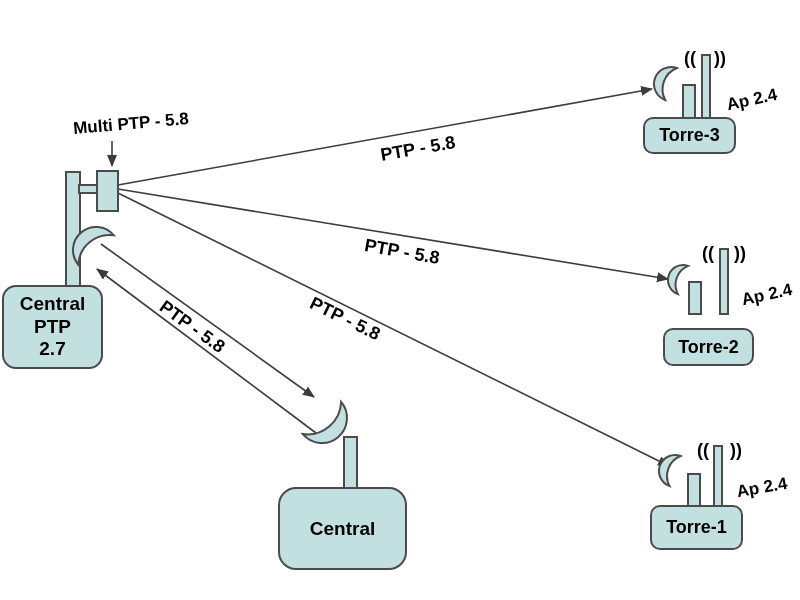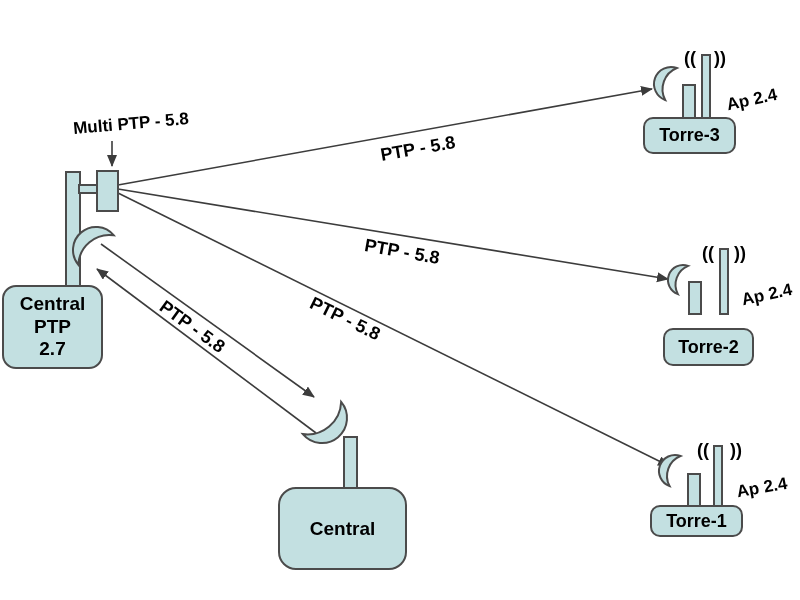--- a/index.html
+++ b/index.html
@@ -89,21 +89,21 @@
   </div>
 
   <div class="node-box torre-box" style="left:643px;top:117px;width:93px;height:37px;">
     <span>Torre-3</span>
   </div>
 
   <div class="node-box torre-box" style="left:663px;top:312px;width:91px;height:38px;margin-top:16px;">
     <span>Torre-2</span>
   </div>
 
-  <div class="node-box torre-box" style="left:650px;top:505px;width:93px;height:32px;">
+  <div class="node-box torre-box" style="left:650px;top:505px;width:93px;height:45px;">
     <span>Torre-1</span>
   </div>
 
   <span class="waves" style="left:684px;top:48px;">((</span>
   <span class="waves" style="left:714px;top:48px;">))</span>
   <span class="waves" style="left:702px;top:243px;">((</span>
   <span class="waves" style="left:734px;top:243px;">))</span>
   <span class="waves" style="left:697px;top:440px;">((</span>
   <span class="waves" style="left:730px;top:440px;">))</span>
 

